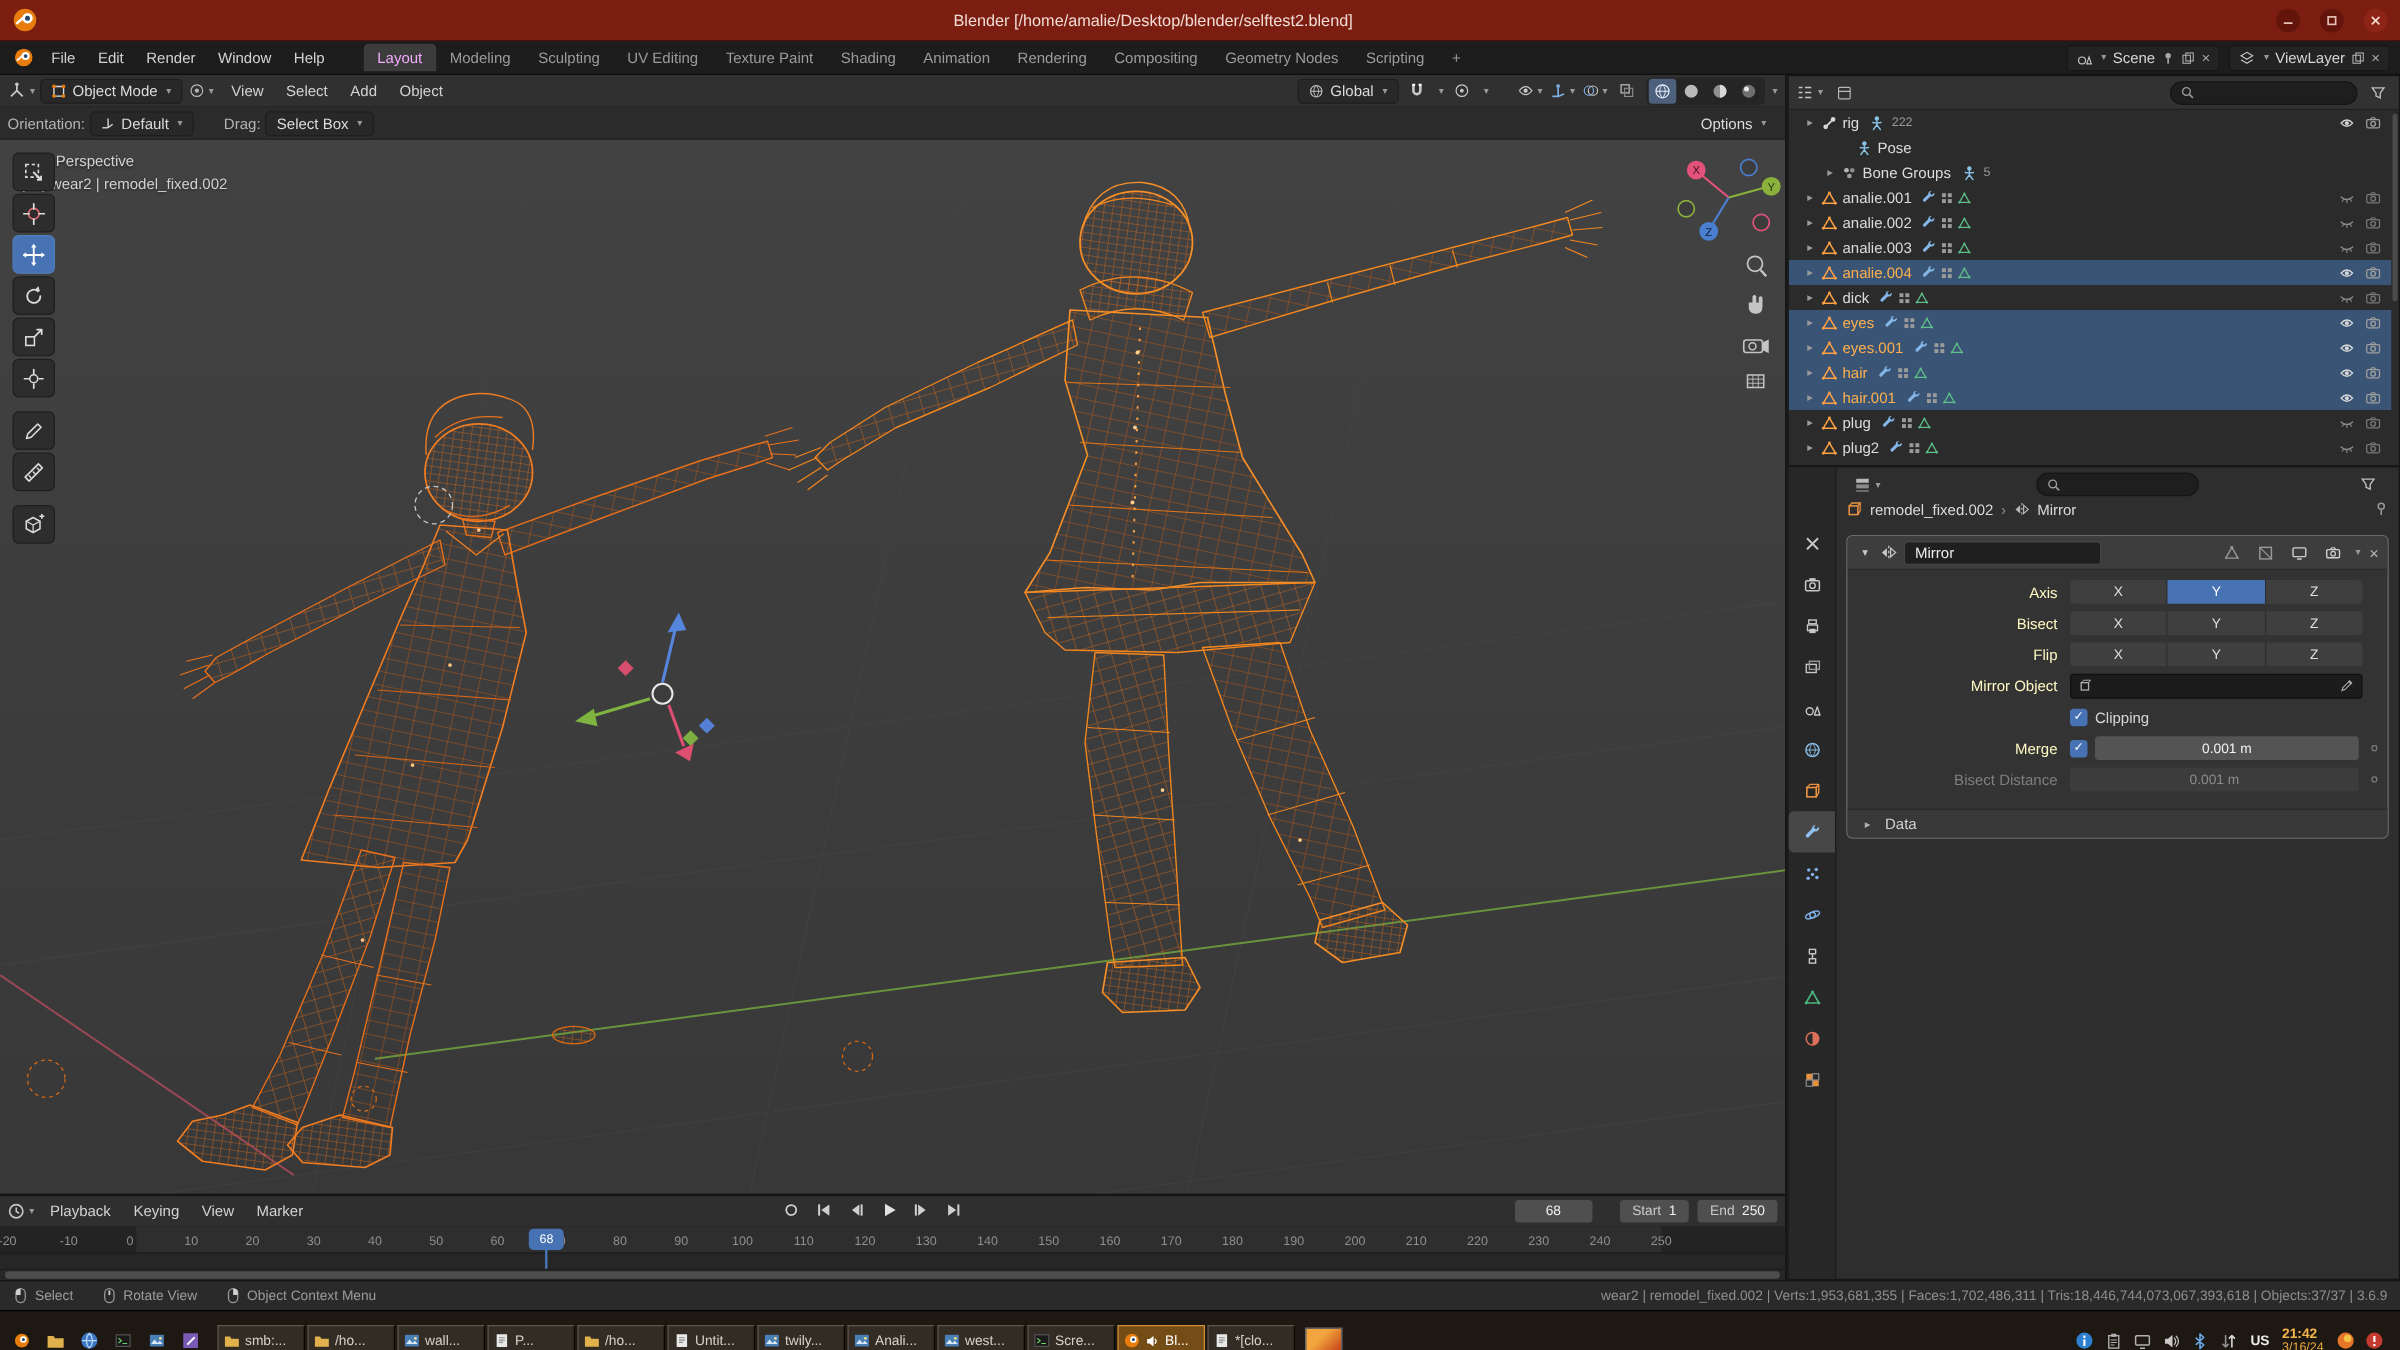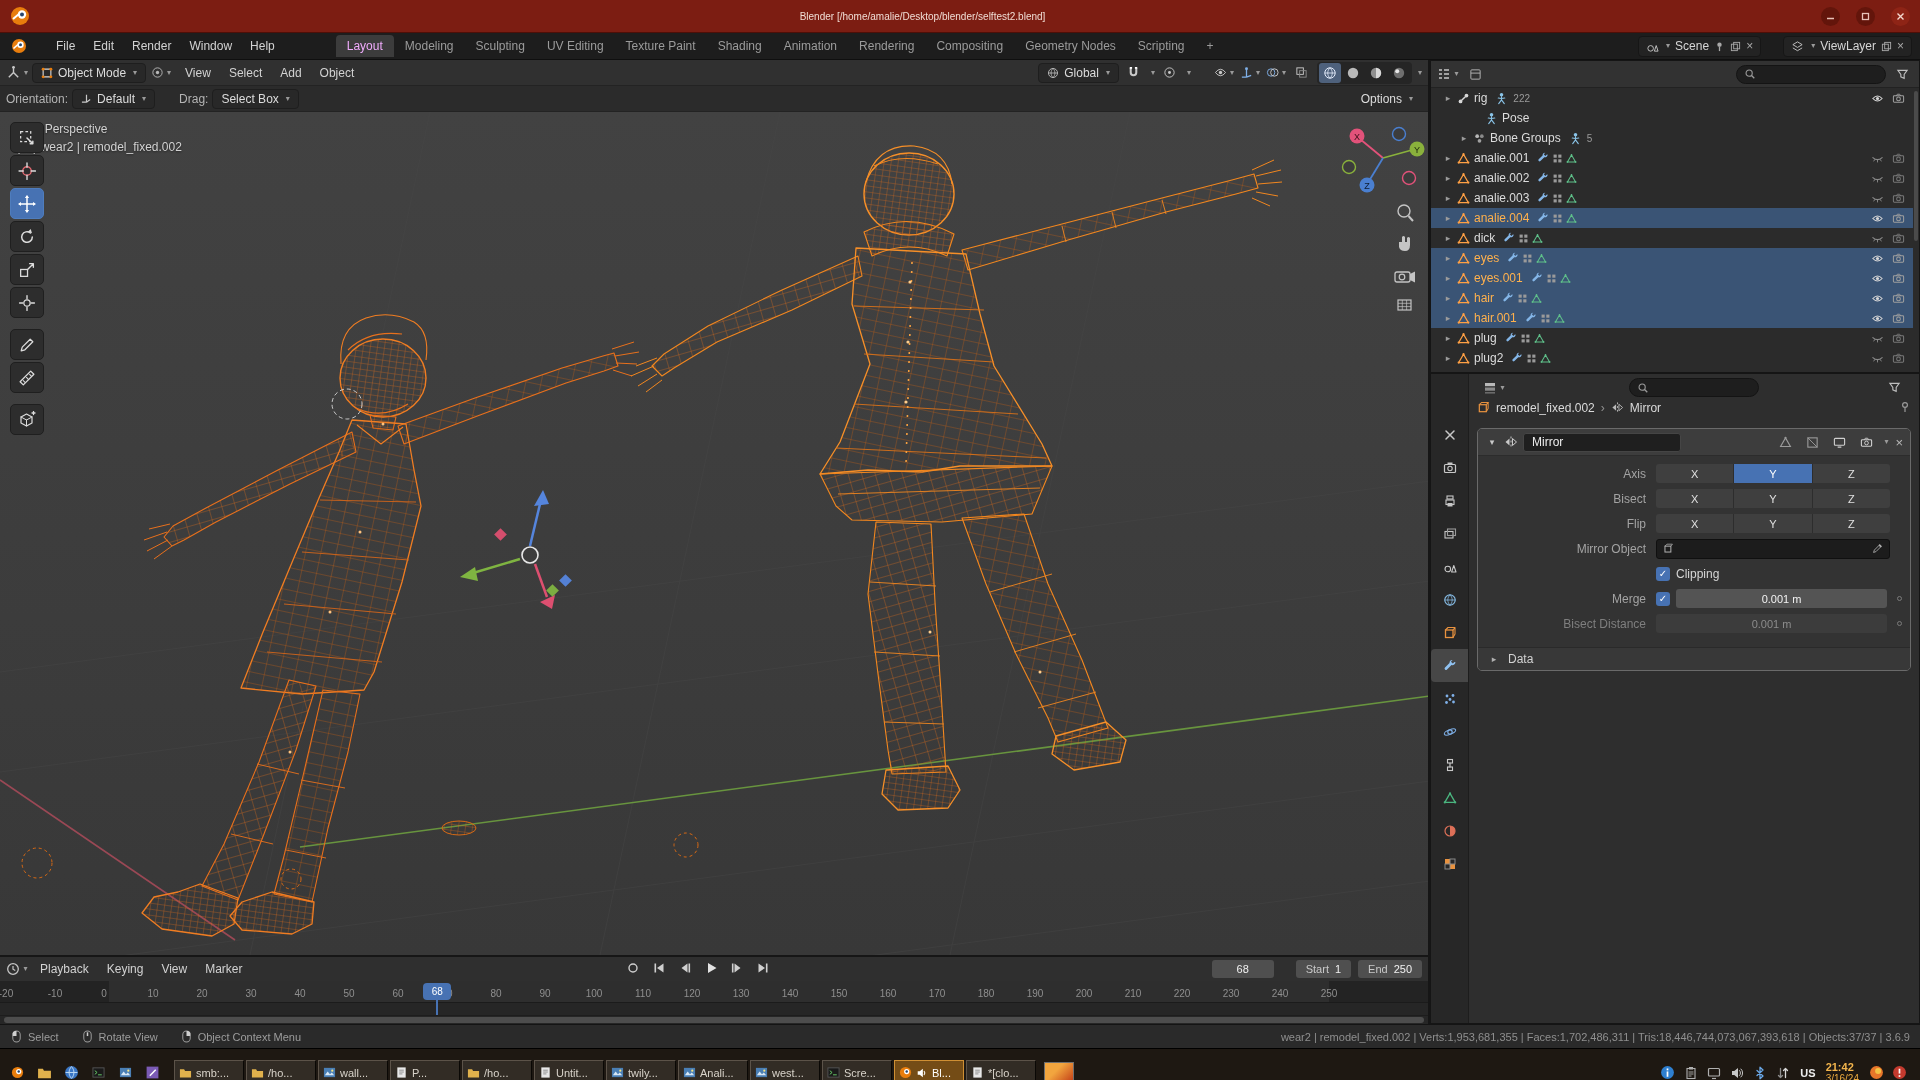--- a/index.html
+++ b/index.html
@@ -9,26 +9,26 @@
 .flex1{flex:1}
 .caret{font-size:8px;color:#9a9a9a;line-height:1;margin-left:2px}
 .lbl{color:#b4b4b4;white-space:nowrap}
 .menu{padding:3px 9px;border-radius:3px;color:#d2d2d2;white-space:nowrap}
 .dd{display:inline-flex;align-items:center;gap:5px;background:#282828;border:1px solid #1e1e1e;
  border-radius:4px;padding:2px 8px;white-space:nowrap;color:#dcdcdc;height:20px}
 .ibtn{display:inline-flex;align-items:center;justify-content:center;min-width:22px;height:20px;border-radius:3px;gap:1px}
 
 #titlebar{position:absolute;left:0;top:0;width:1920px;height:33px;background:#7c1d12;
  display:flex;align-items:center;padding:0 10px;gap:10px;border-bottom:1px solid #4d0f08}
-#titlebar .title{flex:1;text-align:center;color:#f0dcd4;font-size:10px}
+#titlebar .title{flex:1;text-align:center;color:#f0dcd4;font-size:13px}
 .winbtn{width:19px;height:19px;border-radius:50%;background:#63150b;display:flex;align-items:center;justify-content:center;margin-left:6px}
 .winbtn.close{background:#8e2416}
 
 #topbar{position:absolute;left:0;top:33px;width:1920px;height:27px;background:#1d1d1d;
- display:flex;align-items:center;padding:0 8px;gap:17px;border-bottom:1px solid #0f0f0f}
+ display:flex;align-items:center;padding:0 8px;gap:2px;border-bottom:1px solid #0f0f0f}
 .ws-tab{padding:4px 11px;border-radius:4px 4px 0 0;color:#9b9b9b;white-space:nowrap}
 .ws-tab.active{background:#3c3c3c;color:#f0abfc}
 .selector{display:flex;align-items:center;gap:5px;background:#232323;border:1px solid #161616;border-radius:4px;padding:2px 7px;height:21px}
 
 #viewport{position:absolute;left:0;top:60px;width:1430px;height:895px;background:#3b3b3b;border-right:2px solid #161616}
 .vp-h{height:26px;background:#303030;border-bottom:1px solid #232323;display:flex;align-items:center;padding:0 6px;gap:4px;position:relative;z-index:3}
 .vp-h2{background:#2b2b2b}
 #vp-content{position:absolute;top:52px;left:0;right:0;bottom:0;background:linear-gradient(#424242,#383838);overflow:hidden}
 #vp-tools{position:absolute;left:10px;top:10px;display:flex;flex-direction:column;gap:2px;z-index:4}
 .tool{width:34px;height:31px;background:#2d2d2d;border:1px solid #1f1f1f;border-radius:5px;display:flex;align-items:center;justify-content:center}
@@ -58,21 +58,21 @@
 .ptab{height:33px;display:flex;align-items:center;justify-content:center}
 .ptab.active{background:#474747;border-radius:4px 0 0 4px}
 #prop-main{flex:1;position:relative;padding:0 8px}
 .crumbs{height:27px;display:flex;align-items:flex-start;gap:6px;color:#dadada}
 .addmod{height:23px;background:#3d3d3d;border:1px solid #2a2a2a;border-radius:4px;display:flex;align-items:center;justify-content:center;margin:5px 1px 8px;color:#e3e3e3}
 .modpanel{border:1px solid #6a6a6a;border-radius:5px;background:#333333;overflow:hidden}
 .mod-hdr{height:27px;background:#3d3d3d;display:flex;align-items:center;gap:5px;padding:0 7px;border-bottom:1px solid #2c2c2c}
 .mod-name{width:158px;height:19px;background:#1f1f1f;border:1px solid #454545;border-radius:3px;display:flex;align-items:center;padding:0 8px;color:#ececec}
 .mod-body{padding:7px 6px 8px 0;display:flex;flex-direction:column;gap:4px}
 .mrow{display:flex;align-items:center;height:21px}
-.mlabel{width:178px;text-align:right;padding-right:10px;color:#a3a3a3;white-space:nowrap}
+.mlabel{width:178px;text-align:right;padding-right:10px;color:#fef9c3;white-space:nowrap}
 .mlabel.dim{color:#7f7f7f}
 .mctl{flex:1;display:flex;align-items:center;gap:6px}
 .seg{display:flex;flex:1}
 .seg span{flex:1;height:19px;background:#3f3f3f;border-right:1px solid #2d2d2d;display:flex;align-items:center;justify-content:center;color:#e0e0e0;font-size:11px}
 .seg span:first-child{border-radius:3px 0 0 3px}
 .seg span:last-child{border-radius:0 3px 3px 0;border-right:none}
 .seg span.on{background:#4772b3;color:#fff}
 .objfield{flex:1;height:20px;background:#1c1c1c;border:1px solid #101010;border-radius:3px;display:flex;align-items:center;padding:0 6px;gap:6px}
 .valfield{flex:1;height:19px;background:#545454;border-radius:3px;display:flex;align-items:center;justify-content:center;color:#f2f2f2;font-size:11px}
 .valfield.dis{background:#3c3c3c;color:#8c8c8c}

